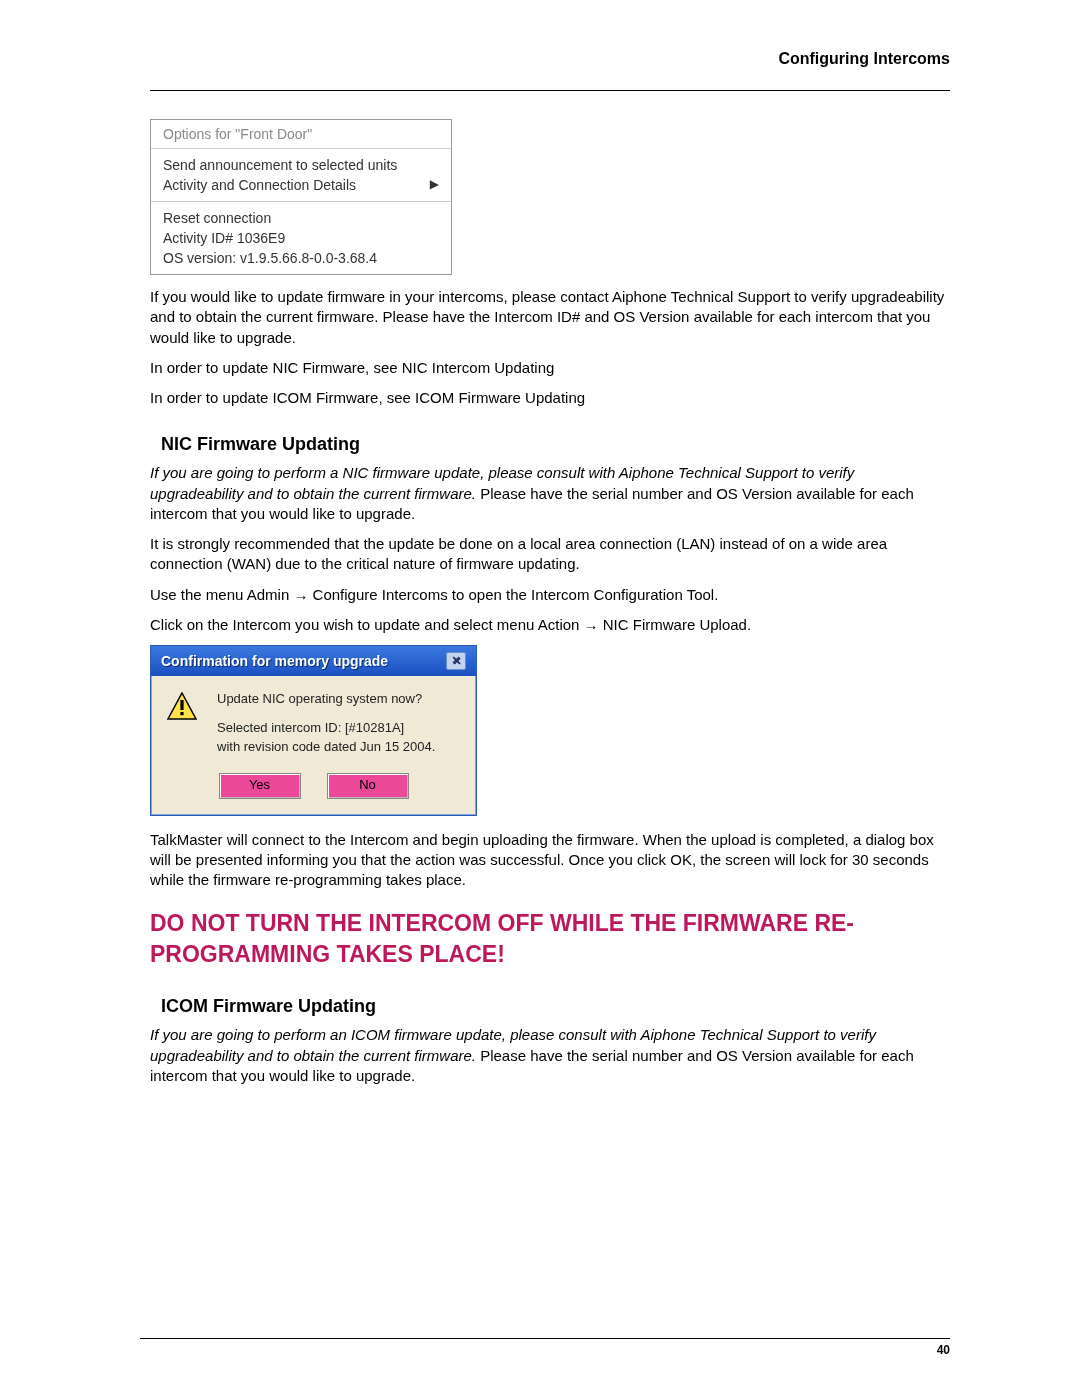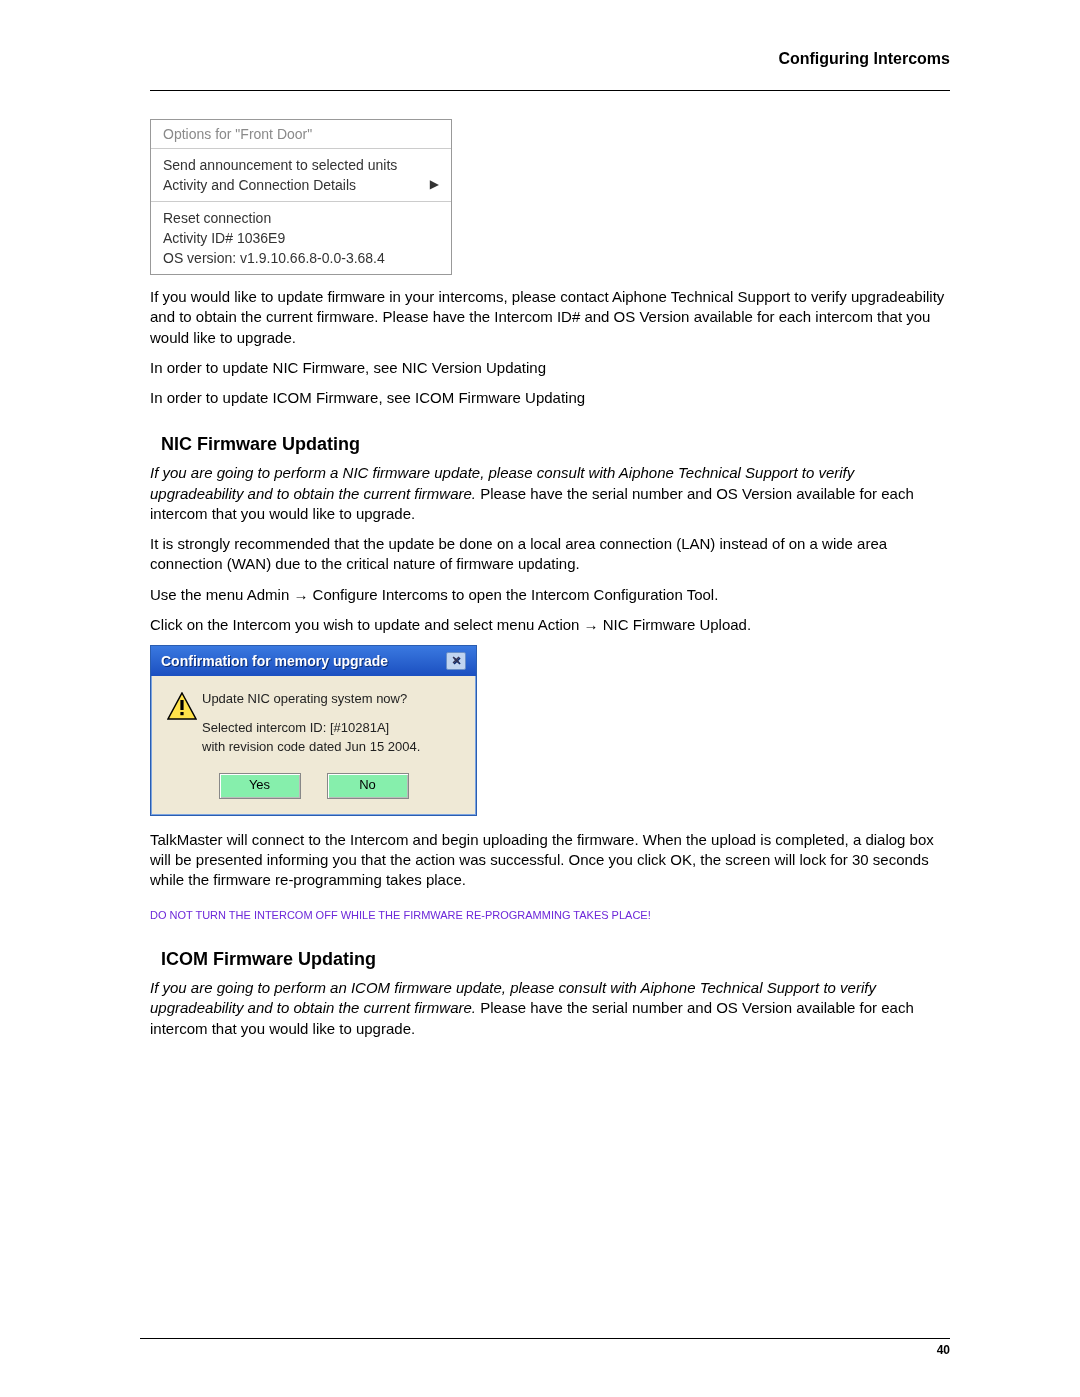--- a/index.html
+++ b/index.html
@@ -81,23 +81,23 @@
     margin: 8px 0 10px 0;
     line-height: 1.35;
   }
   h3.section {
     font-size: 18px;
     font-weight: bold;
     margin: 26px 0 8px 11px;
   }
   .italic { font-style: italic; }
   .warn {
-    color: #6d28d9;
-    font-weight: normal;
-    font-size: 11px;
+    color: #be185d;
+    font-weight: bold;
+    font-size: 23px;
     margin: 18px 0 10px 0;
     line-height: 1.35;
   }
   .arrow-sym { font-family: Arial; }
 
   
   .dlg {
     width: 325px;
     margin: 6px 0 14px 0;
     border: 1px solid #2a5db0;
@@ -124,41 +124,41 @@
     border: 1px solid #6a8fc8;
     color: #335;
     font-size: 11px;
     line-height: 14px;
     text-align: center;
     border-radius: 2px;
   }
   .dlg-body {
     display: flex;
     padding: 14px 16px 8px 16px;
-    gap: 5px;
+    gap: 20px;
   }
   .dlg-icon {
     flex: 0 0 auto;
     margin-top: 2px;
   }
   .dlg-text {
     flex: 1;
     color: #222;
     line-height: 1.45;
   }
   .dlg-buttons {
     display: flex;
     justify-content: center;
     gap: 26px;
     padding: 8px 0 16px 0;
   }
   .dlg-btn {
     width: 80px;
     height: 24px;
-    background: #86efac;
+    background: #ec4899;
     border: 1px solid #888;
     box-shadow: 1px 1px 0 #fff inset, -1px -1px 0 #bbb inset;
     font-size: 13px;
     text-align: center;
     line-height: 22px;
   }
 </style>
 </head>
 <body>
 
@@ -173,26 +173,26 @@
       <div class="ctx-item">Send announcement to selected units</div>
       <div class="ctx-item">
         <span>Activity and Connection Details</span>
         <span class="arrow">▶</span>
       </div>
     </div>
     <div class="ctx-sec-div"></div>
     <div class="ctx-sec">
       <div class="ctx-item">Reset connection</div>
       <div class="ctx-item">Activity ID# 1036E9</div>
-      <div class="ctx-item">OS version: v1.9.10.66.8-0.0-3.68.4</div>
+      <div class="ctx-item">OS version: v1.9.5.66.8-0.0-3.68.4</div>
     </div>
   </div>
 
   <p class="body">If you would like to update firmware in your intercoms, please contact Aiphone Technical Support to verify upgradeability and to obtain the current firmware.  Please have the Intercom ID# and OS Version available for each intercom that you would like to upgrade.</p>
-  <p class="body">In order to update NIC Firmware, see NIC Version Updating</p>
+  <p class="body">In order to update NIC Firmware, see NIC Intercom Updating</p>
   <p class="body">In order to update ICOM Firmware, see ICOM Firmware Updating</p>
 
   <h3 class="section">NIC Firmware Updating</h3>
   <p class="body">
     <span class="italic">If you are going to perform a NIC firmware update, please consult with Aiphone Technical Support to verify upgradeability and to obtain the current firmware.</span><span>  Please have the serial number and OS Version available for each intercom that you would like to upgrade.</span>
   </p>
   <p class="body">It is strongly recommended that the update be done on a local area connection (LAN) instead of on a wide area connection (WAN) due to the critical nature of firmware updating.</p>
   <p class="body">
     <span>Use the menu Admin </span><span class="arrow-sym">→</span><span> Configure Intercoms to open the Intercom Configuration Tool.</span>
   </p>

